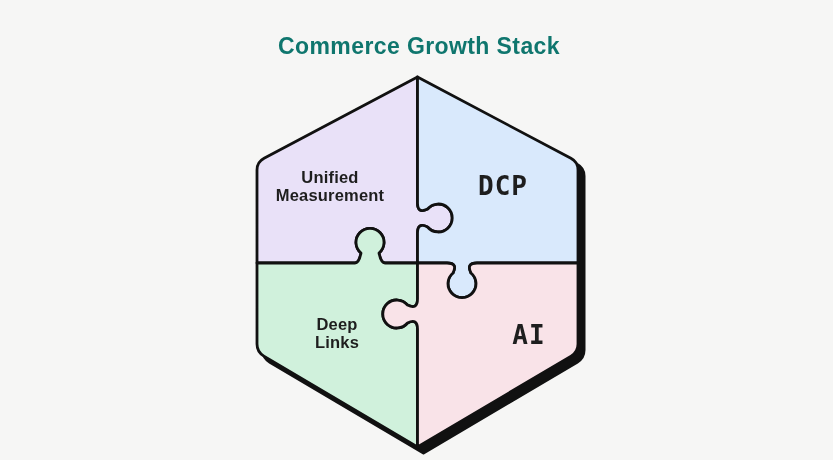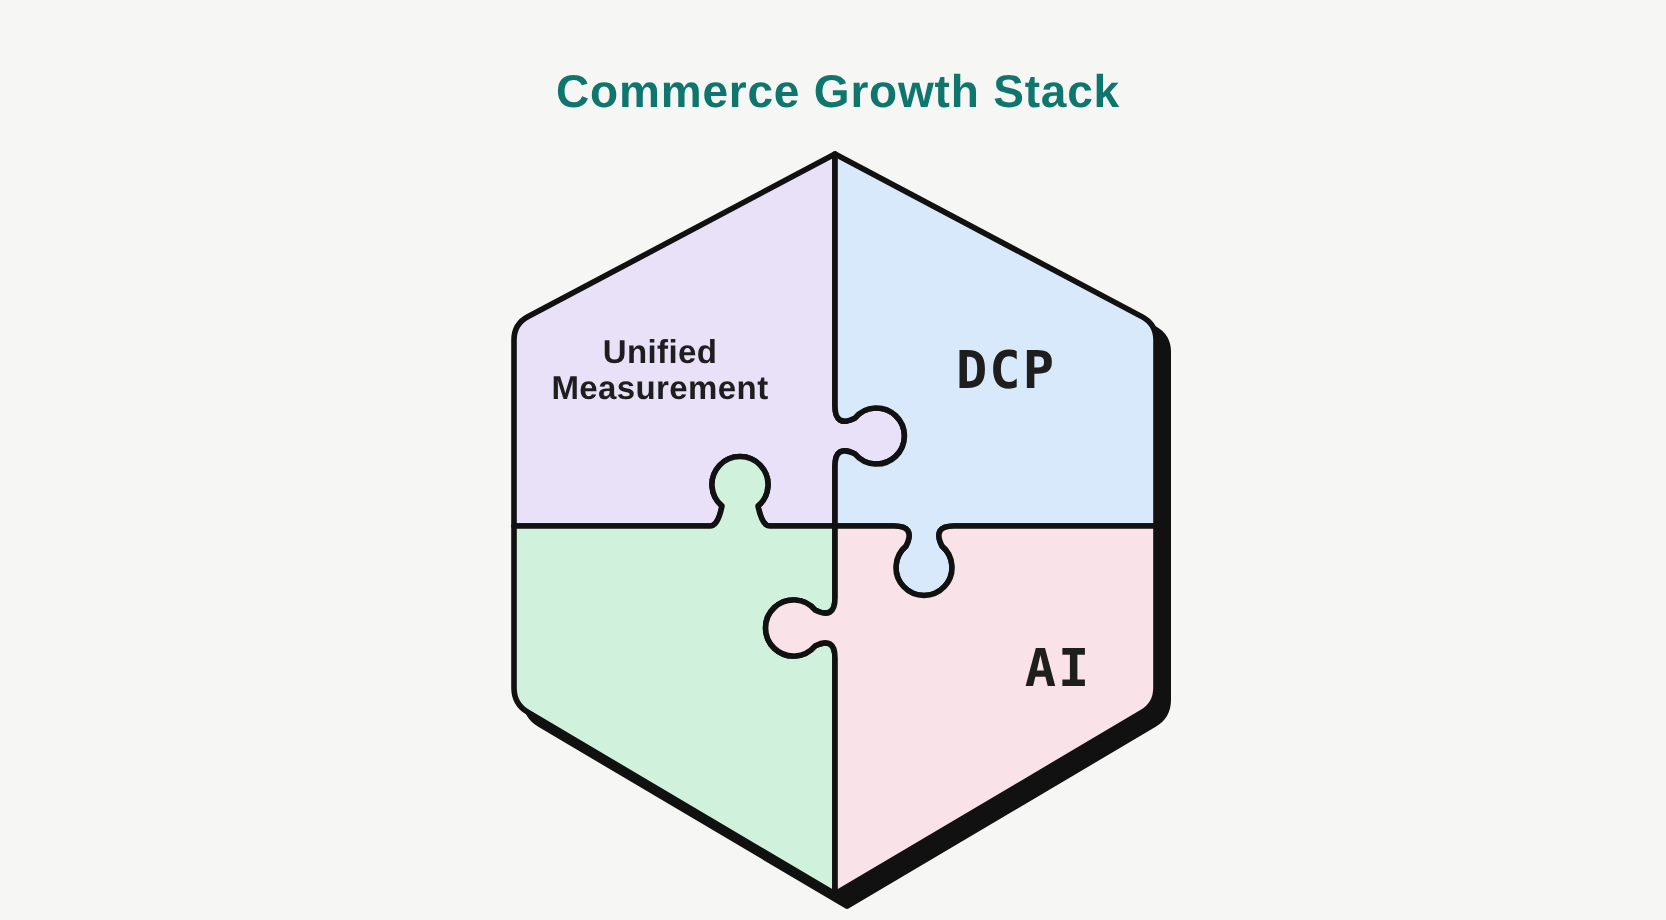--- a/index.html
+++ b/index.html
@@ -139,16 +139,17 @@
              Q 417.5 318 407.5 323
              A 14 14 0 1 1 407.5 305
              Q 417.5 310 417.5 299
              L 417.5 263 Z" fill="#F9E3E8"></path>
   </svg>
 
   <div class="piece-label small label-unified">Unified Measurement</div>
 
   <div class="piece-label big label-dcp">DCP</div>
 
+  <div class="piece-label small label-deep">Deep Links</div>
 
   <div class="piece-label big label-ai">AI</div>
 
 </div>
 
 </body></html>

